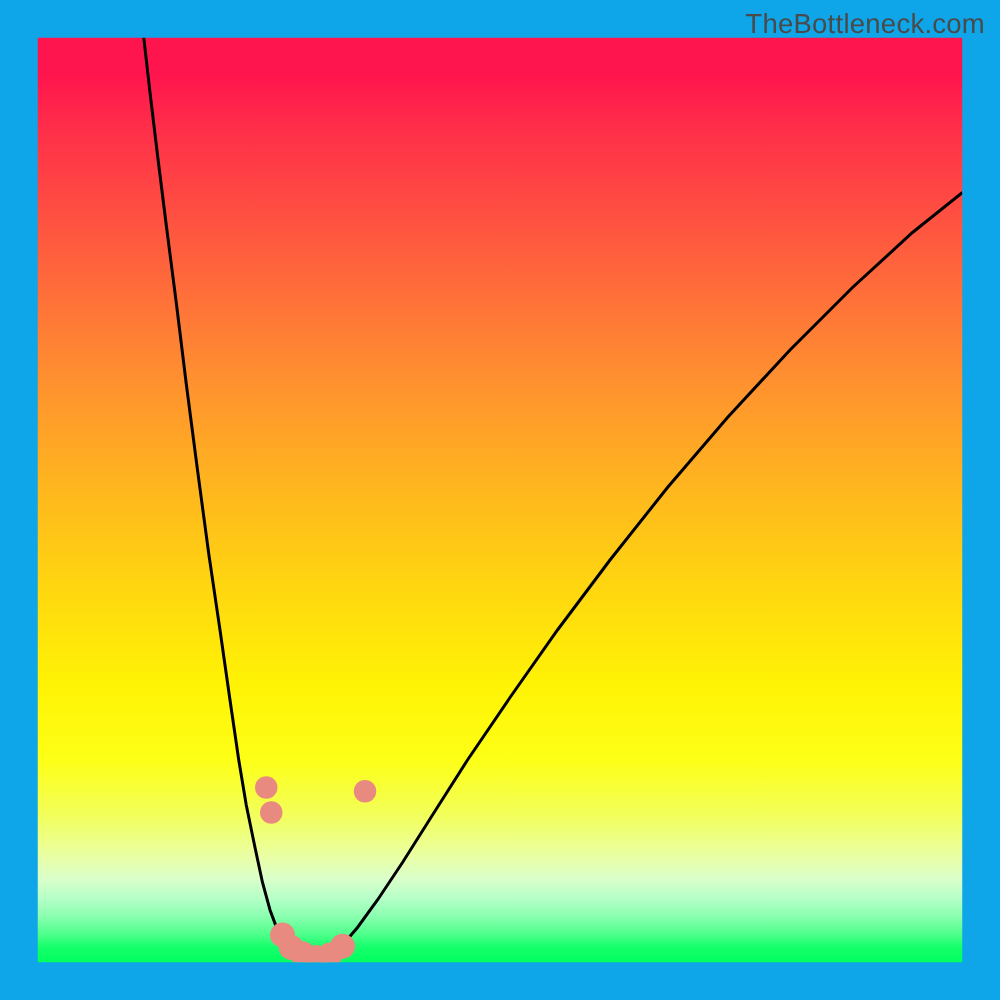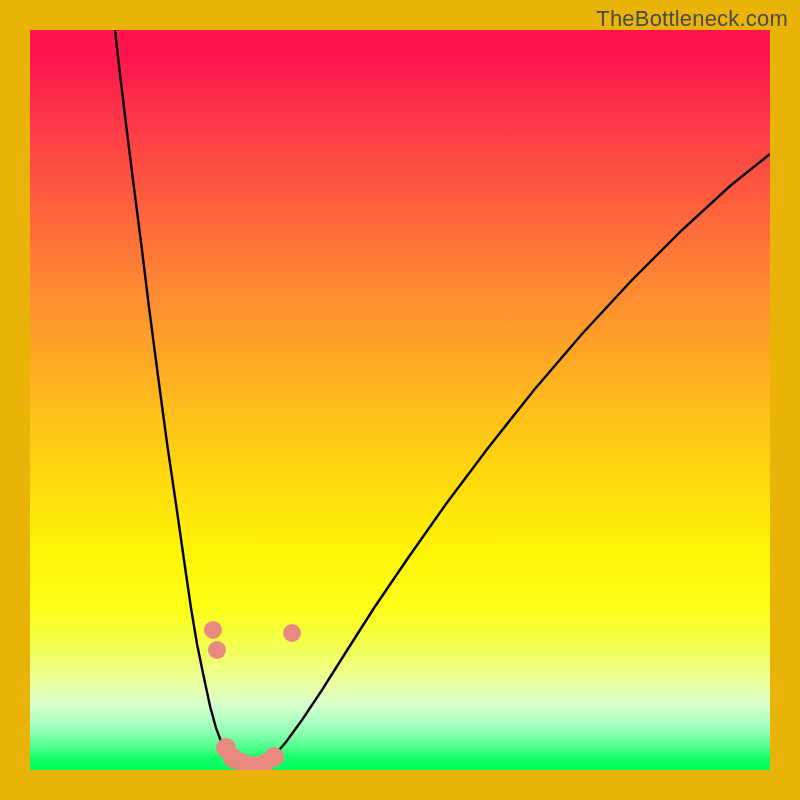--- a/index.html
+++ b/index.html
@@ -7,21 +7,21 @@
     padding: 0;
     width: 800px;
     height: 800px;
     overflow: hidden;
     background: #000;
     font-family: Arial, Helvetica, sans-serif;
   }
   .frame {
     position: absolute;
     inset: 0;
-    background: #eab308;
+    background: #0ea5e9;
   }
   .plot {
     position: absolute;
     left: 30px;
     top: 30px;
     width: 740px;
     height: 740px;
     overflow: hidden;
   }
   .gradient {

